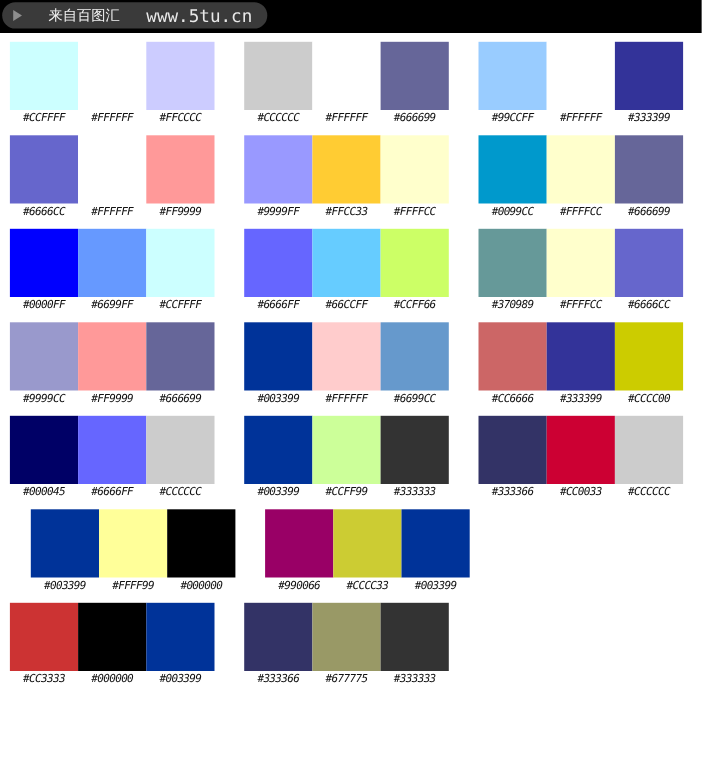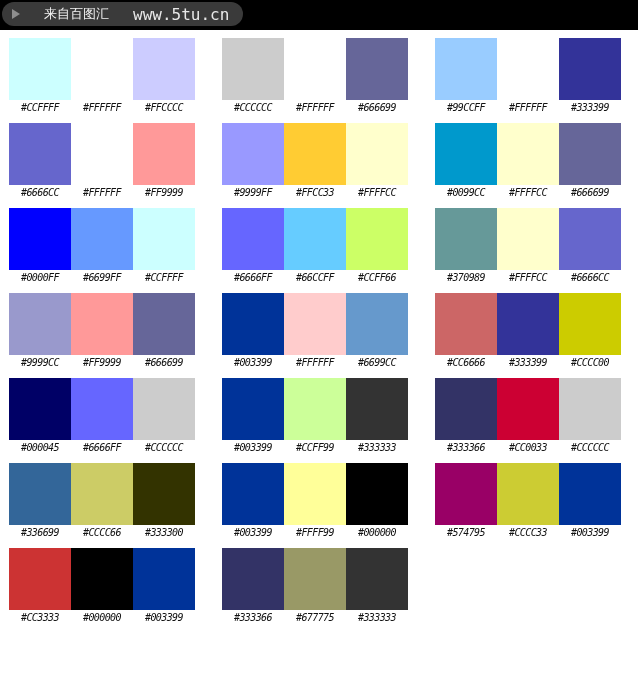--- a/index.html
+++ b/index.html
@@ -324,52 +324,40 @@
           <div class="swatch" style="background: rgb(204, 204, 204);"></div>
         </div>
         <div class="label-row">
           <div class="plabel">#333366</div>
           <div class="plabel">#CC0033</div>
           <div class="plabel">#CCCCCC</div>
         </div>
       </div>
     </div>
     <div class="prow">
-      <div class="pgroup g1">
-        <div class="swatch-row">
-          <div class="swatch" style="background: rgb(51, 102, 153);"></div>
-          <div class="swatch" style="background: rgb(204, 204, 102);"></div>
-          <div class="swatch" style="background: rgb(51, 51, 0);"></div>
-        </div>
-        <div class="label-row">
-          <div class="plabel">#336699</div>
-          <div class="plabel">#CCCC66</div>
-          <div class="plabel">#333300</div>
-        </div>
-      </div>
       <div class="pgroup g2">
         <div class="swatch-row">
           <div class="swatch" style="background: rgb(0, 51, 153);"></div>
           <div class="swatch" style="background: rgb(255, 255, 153);"></div>
           <div class="swatch" style="background: rgb(0, 0, 0);"></div>
         </div>
         <div class="label-row">
           <div class="plabel">#003399</div>
           <div class="plabel">#FFFF99</div>
           <div class="plabel">#000000</div>
         </div>
       </div>
       <div class="pgroup g3">
         <div class="swatch-row">
           <div class="swatch" style="background: rgb(153, 0, 102);"></div>
           <div class="swatch" style="background: rgb(204, 204, 51);"></div>
           <div class="swatch" style="background: rgb(0, 51, 153);"></div>
         </div>
         <div class="label-row">
-          <div class="plabel">#574795</div>
+          <div class="plabel">#990066</div>
           <div class="plabel">#CCCC33</div>
           <div class="plabel">#003399</div>
         </div>
       </div>
     </div>
     <div class="prow">
       <div class="pgroup g1">
         <div class="swatch-row">
           <div class="swatch" style="background: rgb(204, 51, 51);"></div>
           <div class="swatch" style="background: rgb(0, 0, 0);"></div>

